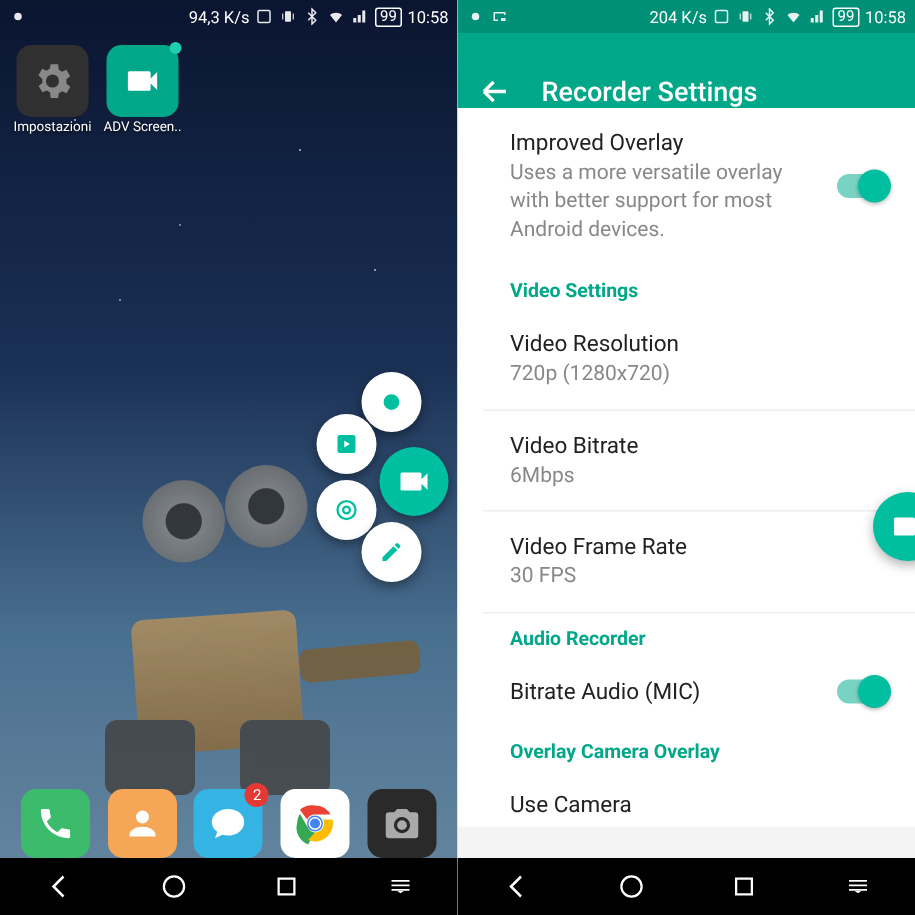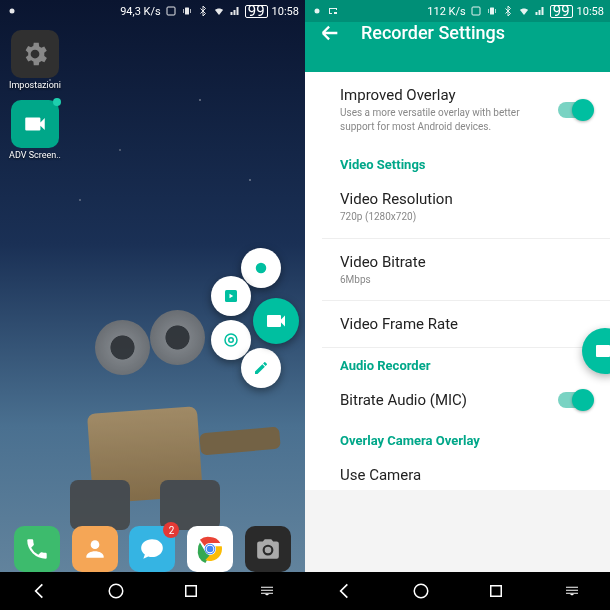--- a/index.html
+++ b/index.html
@@ -12,23 +12,23 @@
     radial-gradient(1px 1px at 50px 80px, #fff, transparent),
     radial-gradient(1px 1px at 120px 150px, #ccc, transparent),
     radial-gradient(1px 1px at 200px 100px, #fff, transparent),
     radial-gradient(1px 1px at 80px 200px, #ddd, transparent),
     radial-gradient(1px 1px at 250px 180px, #fff, transparent); }
   
   .statusbar { position: relative; height: 22px; display: flex; align-items: center; justify-content: space-between; padding: 0 6px; color: #fff; font-size: 11px; z-index: 5; }
   .statusbar.dark-bg { background: rgba(0,0,0,0); }
   .sb-left, .sb-right { display: flex; align-items: center; gap: 4px; }
   .sb-icon { width: 12px; height: 12px; opacity: 0.9; }
-  .battery-box { border: 1px solid #fff; border-radius: 2px; padding: 0 2px; font-size: 15px; height: 13px; display: flex; align-items: center; }
-  
-  .home-apps { position: relative; display: flex; gap: 10px; padding: 8px 10px; z-index: 3; flex-direction: column; }
+  .battery-box { border: 1px solid #fff; border-radius: 2px; padding: 0 2px; font-size: 10px; height: 13px; display: flex; align-items: center; }
+  
+  .home-apps { position: relative; display: flex; gap: 10px; padding: 8px 10px; z-index: 3; }
   .app-tile { width: 50px; display: flex; flex-direction: column; align-items: center; gap: 2px; position: relative; }
   .app-icon { width: 48px; height: 48px; border-radius: 10px; display: flex; align-items: center; justify-content: center; }
   .app-icon.gear { background: #303030; }
   .app-icon.rec { background: #00a789; position: relative; }
   .rec-dot { position: absolute; top: -2px; right: -2px; width: 8px; height: 8px; background: #1ecfae; border-radius: 50%; }
   .app-label { color: #fff; font-size: 9px; white-space: nowrap; text-shadow: 0 1px 2px rgba(0,0,0,0.8); }
   
   .fab-cluster { position: absolute; right: 6px; top: 248px; z-index: 4; }
   .fab-main { width: 46px; height: 46px; border-radius: 50%; background: #00bfa0; display: flex; align-items: center; justify-content: center; position: absolute; right: 0; top: 50px; box-shadow: 0 3px 8px rgba(0,0,0,0.4); }
   .fab-sub { width: 40px; height: 40px; border-radius: 50%; background: #fff; display: flex; align-items: center; justify-content: center; position: absolute; box-shadow: 0 3px 8px rgba(0,0,0,0.4); }
@@ -53,27 +53,27 @@
   .dock-messages { background: #35b4e3; position:relative; }
   .dock-chrome { background: #fff; }
   .dock-camera { background: #2a2a2a; }
   .badge { position:absolute; top:-4px; right:-4px; background:#e53935; color:#fff; font-size:10px; min-width:16px; height:16px; border-radius:8px; display:flex; align-items:center; justify-content:center; padding:0 3px; }
   
   .navbar { position: absolute; bottom: 0; left: 0; right: 0; height: 38px; background: #000; display: flex; justify-content: space-around; align-items: center; z-index: 5; }
   
   
   .right { background: #f4f4f4; }
   .right .statusbar { background: #008f77; color: #fff; }
-  .appbar { background: #00a789; color: #fff; height: 50px; display: flex; align-items: flex-start; padding: 0 14px; gap: 20px; }
+  .appbar { background: #00a789; color: #fff; height: 50px; display: flex; align-items: flex-end; padding: 0 14px; gap: 20px; }
   .appbar-title { font-size: 18px; font-weight: 500; }
   
   .settings-body { position:relative; background: #fff; padding-left: 17px; }
   .setting-block { padding: 14px 18px 14px 18px; }
   .setting-title { font-size: 15px; color: #222; }
-  .setting-sub { font-size: 10px; color: #888; margin-top: 2px; line-height: 1.35; }
+  .setting-sub { font-size: 14px; color: #888; margin-top: 2px; line-height: 1.35; }
   .section-header { font-size: 13px; font-weight: 700; color: #00a789; padding: 10px 18px 4px; }
   .with-toggle { display: flex; justify-content: space-between; align-items: center; gap: 10px; }
   .divider { height: 1px; background: #eee; }
   
   .toggle { width: 34px; height: 16px; background: #79d3c3; border-radius: 10px; position: relative; flex-shrink: 0; }
   .toggle .knob { position: absolute; right: -2px; top: -3px; width: 22px; height: 22px; background: #00bfa0; border-radius: 50%; box-shadow: 0 1px 3px rgba(0,0,0,0.3); }
   
   .float-cam-right { position:absolute; right:-18px; top:256px; width:46px; height:46px; border-radius:50%; background:#00bfa0; display:flex; align-items:center; justify-content:center; box-shadow:0 3px 8px rgba(0,0,0,0.3); }
   
   svg { display:block; }
@@ -230,21 +230,21 @@
   <div class="statusbar">
     <div class="sb-left">
       <svg class="sb-icon" viewBox="0 0 24 24" fill="#fff">
           <circle cx="12" cy="12" r="5"></circle>
         </svg>
       <svg class="sb-icon" viewBox="0 0 24 24" fill="#fff">
           <path d="M4 6h16v4h-2V8H6v8h4v2H4V6zm10 8h6v4h-6v-4z"></path>
         </svg>
     </div>
     <div class="sb-right">
-      <span>112 K/s</span>
+      <span>204 K/s</span>
       <svg class="sb-icon" viewBox="0 0 24 24" fill="none" stroke="#fff" stroke-width="2">
           <rect x="4" y="4" width="16" height="16" rx="2"></rect>
         </svg>
       <svg class="sb-icon" viewBox="0 0 24 24" fill="#fff">
           <rect x="8" y="5" width="8" height="14" rx="1"></rect>
           <path d="M5 8v8M19 8v8" stroke="#fff" stroke-width="1.5"></path>
         </svg>
       <svg class="sb-icon" viewBox="0 0 24 24" fill="none" stroke="#fff" stroke-width="2">
           <path d="M7 7l10 10-5 5V2l5 5L7 17"></path>
         </svg>
@@ -284,20 +284,21 @@
       <div class="setting-sub">720p (1280x720)</div>
     </div>
     <div class="divider"></div>
     <div class="setting-block">
       <div class="setting-title">Video Bitrate</div>
       <div class="setting-sub">6Mbps</div>
     </div>
     <div class="divider"></div>
     <div class="setting-block">
       <div class="setting-title">Video Frame Rate</div>
+      <div class="setting-sub">30 FPS</div>
     </div>
     <div class="divider"></div>
 
     <div class="section-header">Audio Recorder</div>
     <div class="setting-block with-toggle">
       <div class="setting-title">Bitrate Audio (MIC)</div>
       <div class="toggle">
           <div class="knob"></div>
         </div>
     </div>

